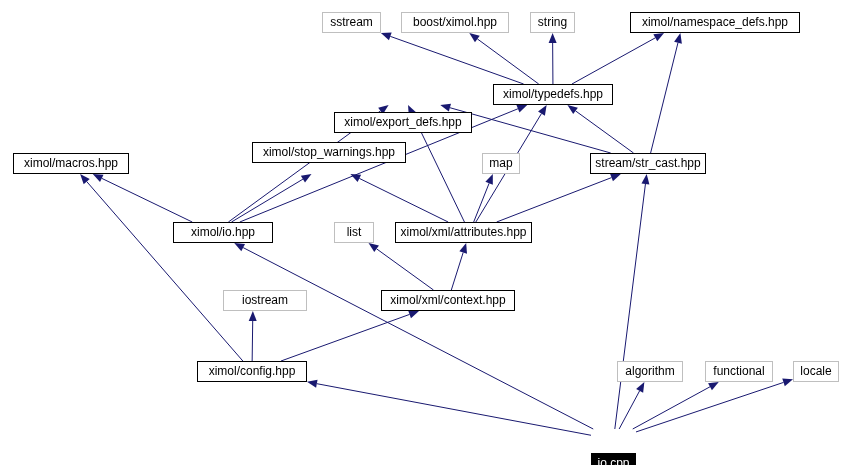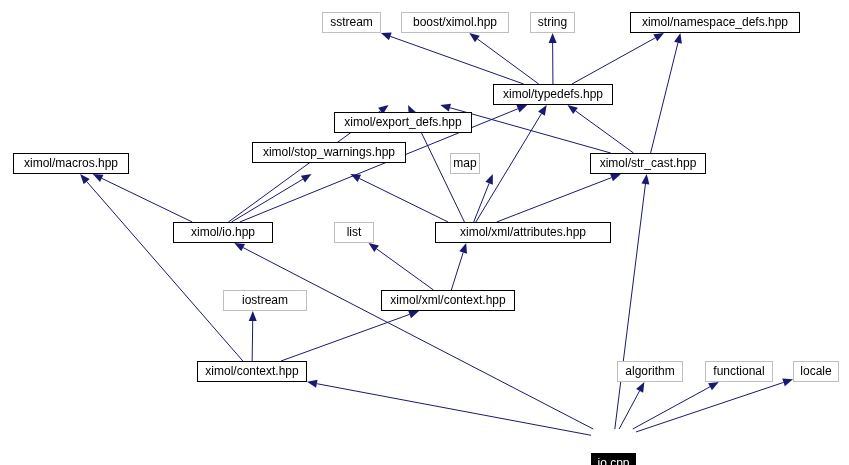--- a/index.html
+++ b/index.html
@@ -71,25 +71,25 @@
   </svg>
 <div id="nodes">
     <div class="node external" style="left: 322px; top: 12px; width: 59px;">sstream</div>
     <div class="node external" style="left: 401px; top: 12px; width: 108px;">boost/ximol.hpp</div>
     <div class="node external" style="left: 530px; top: 12px; width: 45px;">string</div>
     <div class="node internal" style="left: 598px; top: 12px; width: 170px; margin-left: 32px;">ximol/namespace_defs.hpp</div>
     <div class="node internal" style="left: 334px; top: 84px; width: 138px; margin-top: 28px;">ximol/export_defs.hpp</div>
     <div class="node internal" style="left: 493px; top: 84px; width: 120px;">ximol/typedefs.hpp</div>
     <div class="node internal" style="left: 13px; top: 153px; width: 116px;">ximol/macros.hpp</div>
     <div class="node internal" style="left: 252px; top: 142px; width: 154px;">ximol/stop_warnings.hpp</div>
-    <div class="node external" style="left: 450px; top: 153px; width: 30px;">map</div>
-    <div class="node internal" style="left: 590px; top: 153px; width: 116px;">ximol/str_cast.hpp</div>
+    <div class="node external" style="left: 482px; top: 153px; width: 38px;">map</div>
+    <div class="node internal" style="left: 590px; top: 153px; width: 116px;">stream/str_cast.hpp</div>
     <div class="node internal" style="left: 173px; top: 222px; width: 100px;">ximol/io.hpp</div>
     <div class="node external" style="left: 334px; top: 222px; width: 40px;">list</div>
-    <div class="node internal" style="left: 395px; top: 222px; width: 176px; margin-left: 40px;">ximol/xml/attributes.hpp</div>
+    <div class="node internal" style="left: 395px; top: 222px; width: 137px;">ximol/xml/attributes.hpp</div>
     <div class="node external" style="left: 223px; top: 290px; width: 84px;">iostream</div>
     <div class="node internal" style="left: 381px; top: 290px; width: 134px;">ximol/xml/context.hpp</div>
-    <div class="node internal" style="left: 197px; top: 361px; width: 110px;">ximol/context.hpp</div>
+    <div class="node internal" style="left: 197px; top: 361px; width: 110px;">ximol/config.hpp</div>
     <div class="node external" style="left: 617px; top: 361px; width: 66px;">algorithm</div>
     <div class="node external" style="left: 705px; top: 361px; width: 68px;">functional</div>
     <div class="node external" style="left: 793px; top: 361px; width: 46px;">locale</div>
     <div class="node root" style="left: 591px; top: 429px; width: 45px; margin-top: 24px;">io.cpp</div>
   </div>
 
 </body></html>

